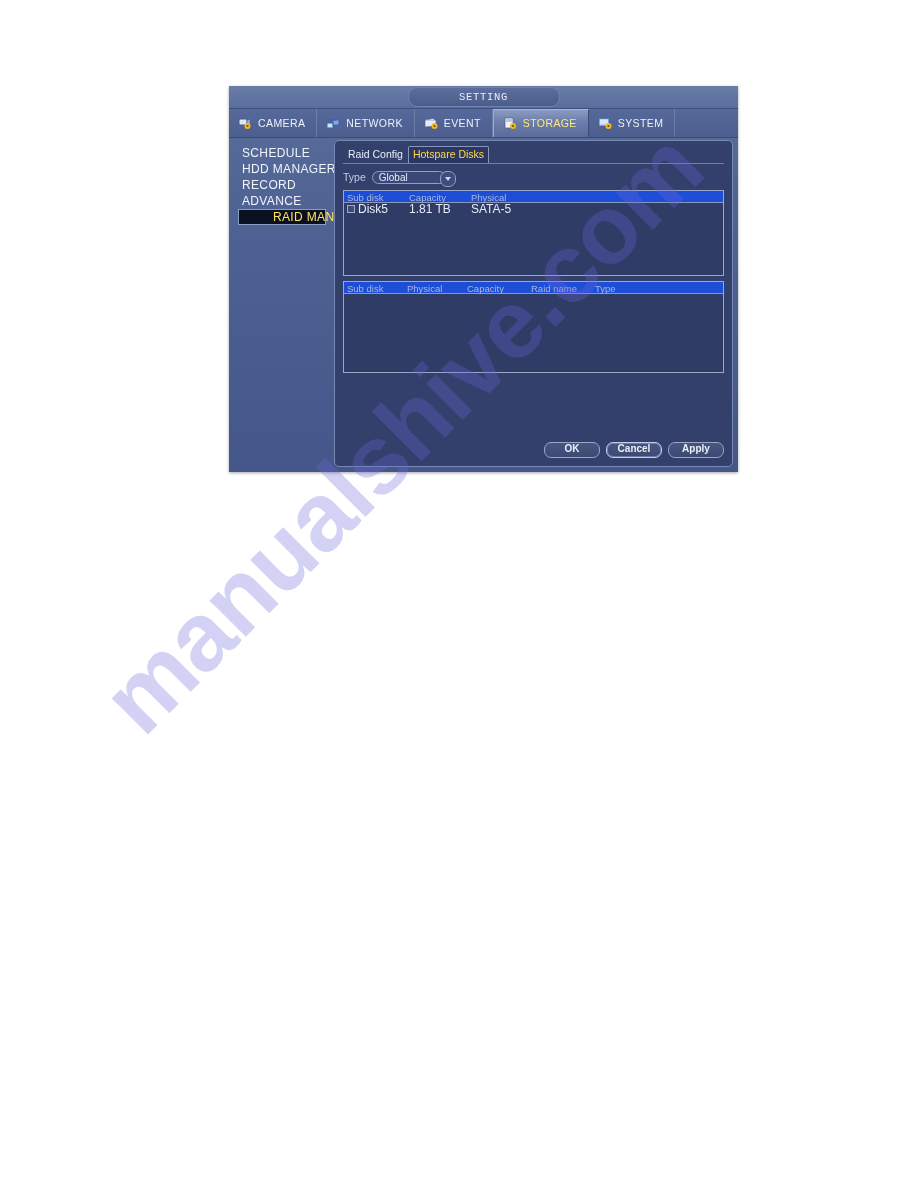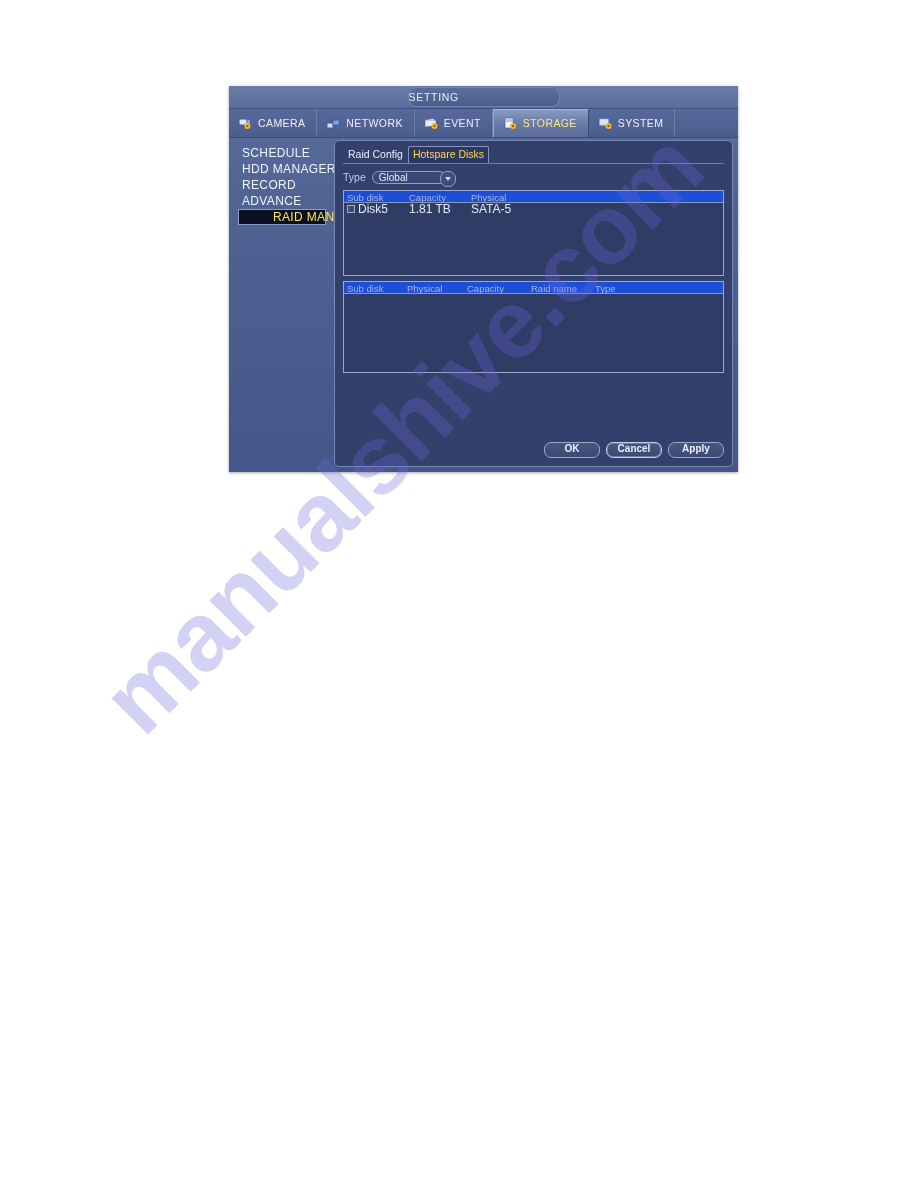--- a/index.html
+++ b/index.html
@@ -57,27 +57,28 @@
     border-bottom: 1px solid #3d4f7e;
   }
   .title-pill {
     position: absolute;
     left: 50%;
     transform: translateX(-50%);
     top: 1px;
     width: 150px;
     height: 18px;
     line-height: 18px;
-    text-align: left;
+    text-align: center;
     border-radius: 9px;
     background: linear-gradient(180deg,#5b6e9c 0%,#4a5d8c 100%);
     border: 1px solid #6f82ae;
     color: #e8ecf7;
     font-size: 10.5px;
     letter-spacing: 0.7px;
+    font-family: Liberation Mono, monospace;
   }
 
   
   .tabstrip {
     position: relative;
     height: 28px;
     background: linear-gradient(180deg,#56699a 0%,#4b5e8e 100%);
     border-bottom: 1px solid #3a4b78;
     display: flex;
     align-items: stretch;

